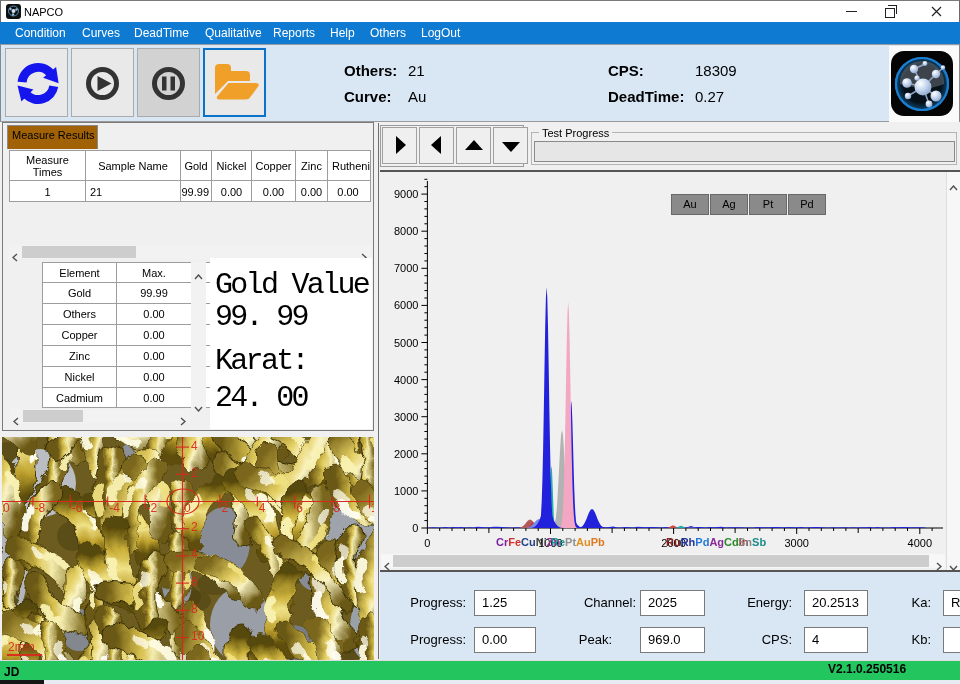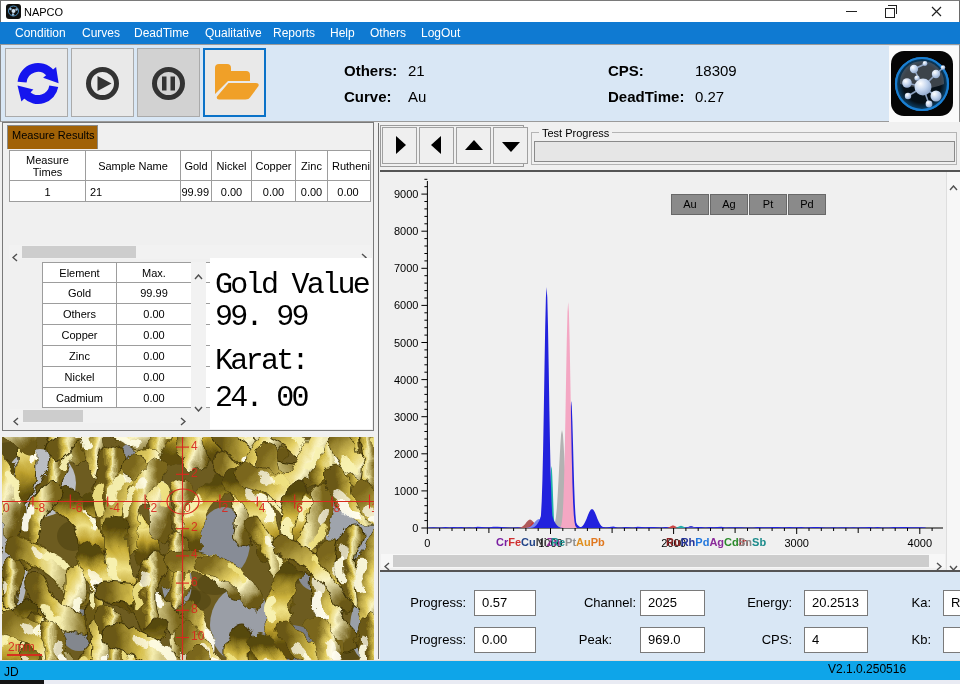--- a/index.html
+++ b/index.html
@@ -29,21 +29,21 @@
 #testprog{left:531px;top:132px;width:426px;height:33px;border:1px solid #b4b4b4;box-sizing:border-box;}
 #testprog-label{left:539px;top:127px;font-size:11px;background:#f0f0f0;padding:0 3px;}
 #progressbar{left:534px;top:141px;width:421px;height:21px;background:#e6e6e6;border:1px solid #8a8a8a;box-sizing:border-box;}
 #chartpanel{left:380px;top:170px;width:580px;height:402px;background:#f0f0f0;border-top:2px solid #555;border-bottom:2px solid #555;box-sizing:border-box;}
 .elembtn{position:absolute;width:38px;height:21px;background:#8a8a8a;border:1px solid #686868;box-sizing:border-box;font-size:11px;color:#000;text-align:center;line-height:19px;}
 
 #bottompanel{left:380px;top:572px;width:580px;height:88px;background:#d9e7f5;}
 .fieldlbl{font-size:13px;color:#000;text-align:right;}
 .fieldbox{background:#fff;border:1px solid #7a7a7a;box-sizing:border-box;font-size:13px;padding:4px 0 0 7px;}
 
-#statusbar{left:0;top:660px;width:960px;height:20px;background:#0ea5e9;border-top:1px solid #dcdcdc;box-sizing:border-box;font-size:12px;}
+#statusbar{left:0;top:660px;width:960px;height:20px;background:#22c55e;border-top:1px solid #dcdcdc;box-sizing:border-box;font-size:12px;font-weight:bold;}
 #bottomstrip{left:0;top:680px;width:960px;height:4px;background:#e9ebf3;}
 #bottomstrip .blk{left:0;top:0;width:44px;height:4px;background:#151515;}
 </style>
 </head>
 <body>
 <div id="win">
 
   <div class="abs" id="titlebar">
     <svg class="abs" style="left:5px;top:3px" width="15" height="15" viewBox="0 0 15 15">
       <rect x="0" y="0" width="15" height="15" rx="3" fill="#10100e"></rect>
@@ -842,21 +842,21 @@
           <path d="M5 1 L1 4.5 L5 8" stroke="#505050" fill="none" stroke-width="1.4"></path>
         </svg></div>
     <div class="abs sbthumb" style="left:12px;top:1px;width:536px;height:12px;"></div>
     <div class="abs" style="left:555px;top:3px;"><svg width="6" height="9" viewBox="0 0 6 9">
           <path d="M1 1 L5 4.5 L1 8" stroke="#505050" fill="none" stroke-width="1.4"></path>
         </svg></div>
   </div>
 
   <div class="abs" id="bottompanel"></div>
   <div class="abs fieldlbl" style="left:386px;top:595px;width:80px;">Progress:</div>
-  <div class="abs fieldbox" style="left:474px;top:590px;width:62px;height:26px;">0.57</div>
+  <div class="abs fieldbox" style="left:474px;top:590px;width:62px;height:26px;">1.25</div>
   <div class="abs fieldlbl" style="left:556px;top:595px;width:80px;">Channel:</div>
   <div class="abs fieldbox" style="left:640px;top:590px;width:65px;height:26px;">2025</div>
   <div class="abs fieldlbl" style="left:712px;top:595px;width:80px;">Energy:</div>
   <div class="abs fieldbox" style="left:804px;top:590px;width:64px;height:26px;">20.2513</div>
   <div class="abs fieldlbl" style="left:871px;top:595px;width:60px;">Ka:</div>
   <div class="abs fieldbox" style="left:943px;top:590px;width:30px;height:26px;">R</div>
   <div class="abs fieldlbl" style="left:386px;top:632px;width:80px;">Progress:</div>
   <div class="abs fieldbox" style="left:474px;top:627px;width:62px;height:26px;">0.00</div>
   <div class="abs fieldlbl" style="left:532px;top:632px;width:80px;">Peak:</div>
   <div class="abs fieldbox" style="left:640px;top:627px;width:65px;height:26px;">969.0</div>

